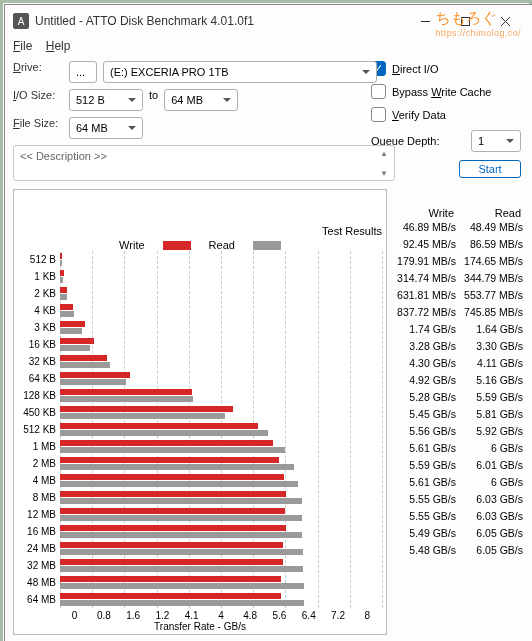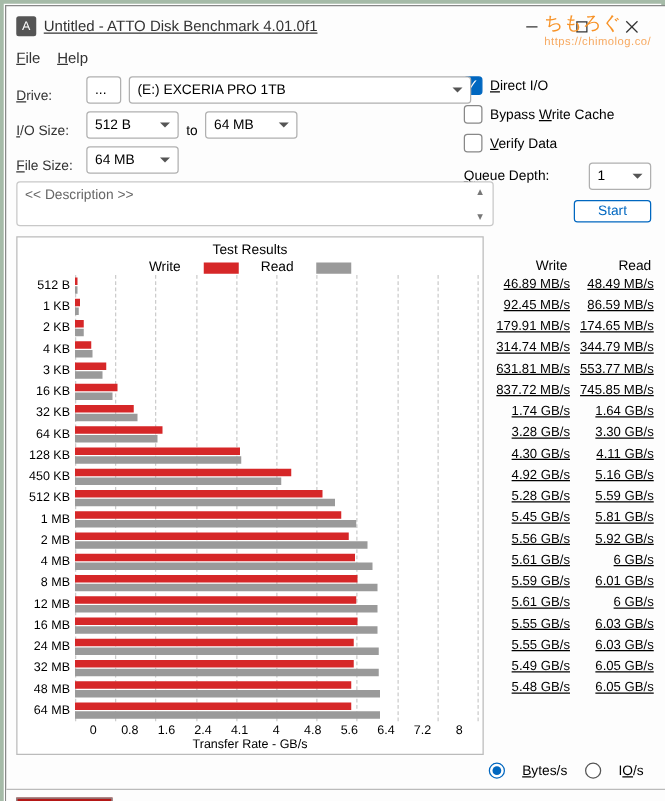--- a/index.html
+++ b/index.html
@@ -1,30 +1,30 @@
 <!DOCTYPE html>
 <html><head>
 <meta charset="utf-8">
 <style>
   * { box-sizing: border-box; margin: 0; padding: 0; }
   body { font-family: "Segoe UI", Tahoma, sans-serif; font-size: 11px; background: #f0f0f0; width: 532px; }
   .window { background: #fdfdfd; border: 1px solid #888; width: 530px; }
   .titlebar { display: flex; align-items: center; padding: 6px 8px; height: 32px; }
   .titlebar .icon { width: 16px; height: 16px; background: #555; margin-right: 6px; display: inline-flex; align-items: center; justify-content: center; color: #fff; font-size: 10px; border-radius: 2px; }
-  .titlebar-title { flex: 1; font-size: 12px; color: #333; text-decoration: underline; }
+  .titlebar-title { flex: 1; font-size: 12px; color: #333; }
   .winbtns { display: flex; gap: 0; }
   .winbtn { width: 40px; height: 28px; display: flex; align-items: center; justify-content: center; color: #333; font-size: 12px; }
   .watermark { position: absolute; right: 8px; top: 6px; color: #f79226; font-size: 15px; font-weight: normal; pointer-events: none; }
   .watermark small { font-size: 9px; color: #f7a960; display: block; letter-spacing: 0.4px; }
   .menubar { padding: 2px 8px; font-size: 12px; color: #333; }
   .menubar span { margin-right: 10px; }
   .menubar u { text-decoration: underline; }
   .content { padding: 6px 8px 8px 8px; position: relative; }
 
-  .form-row { display: flex; align-items: flex-end; margin-bottom: 6px; }
+  .form-row { display: flex; align-items: flex-start; margin-bottom: 6px; }
   .form-label { width: 56px; color: #333; }
   .input-look { background: #fff; border: 1px solid #b0b0b0; border-radius: 3px; padding: 2px 6px; height: 22px; display: flex; align-items: center; }
   .dropdown { position: relative; }
   .dropdown::after { content: ""; position: absolute; right: 6px; top: 50%; width: 0; height: 0; border-left: 4px solid transparent; border-right: 4px solid transparent; border-top: 4px solid #555; transform: translateY(-50%); }
   .small-btn { width: 28px; text-align: center; }
 
   .rightcol { position: absolute; right: 12px; top: 6px; width: 150px; font-size: 11px; }
   .chk-row { display: flex; align-items: center; margin-bottom: 8px; gap: 6px; }
   .chkbox { width: 15px; height: 15px; border: 1px solid #888; border-radius: 3px; background: #fff; display: flex; align-items: center; justify-content: center; }
   .chkbox.checked { background: #0067c0; border-color: #0067c0; }
@@ -32,21 +32,21 @@
   .qd-wrap { display: flex; align-items: center; gap: 6px; margin-top: 4px;}
   .start-btn { margin-top: 8px; background: #fff; border: 1px solid #0067c0; color: #0067c0; border-radius: 3px; padding: 2px 0; width: 62px; text-align: center; float: right; font-size:11px;}
 
   .desc-box { border: 1px solid #c8c8c8; background: #fff; border-radius: 3px; margin-top: 6px; padding: 4px 6px; height: 36px; position: relative; width: 382px;}
   .desc-chevrons { color: #666; }
   .scroll-arrows { position: absolute; right: 2px; top: 2px; bottom: 2px; width: 16px; display: flex; flex-direction: column; justify-content: space-between; }
   .scroll-arrows span { font-size: 9px; color: #777; text-align: center; }
 
   .chart-area { margin-top: 8px; display: flex; }
   .chart-left { flex: 1; border: 1px solid #bbb; padding: 4px 4px 2px 4px; background: #fff; }
-  .chart-title { text-align: center; font-size: 11px; margin-bottom: 2px; }
+  .chart-title { text-align: right; font-size: 11px; margin-bottom: 2px; margin-top: 31px; }
   .legend { display: flex; justify-content: center; gap: 18px; align-items: center; font-size: 11px;}
   .legend-swatch { width: 28px; height: 9px; display: inline-block; }
   .sw-write { background: #d62728; }
   .sw-read { background: #9a9a9a; }
   .chart-body { display: flex; }
   .ylabels { width: 42px; text-align: right; font-size: 10px; padding-right: 4px; }
   .ylabels div { height: 17px; line-height: 17px; }
   .bars-region { flex: 1; position: relative; }
   .grid { position: absolute; inset: 0; }
   .grid-line { position: absolute; top: 0; bottom: 0; width: 0; border-right: 1px dashed #ccc; }
@@ -55,21 +55,21 @@
   .bar { position: absolute; height: 6px; background: #d62728; }
   .bar.read { background: #9a9a9a; top: 9px;}
   .bar.write { top: 2px; }
   .xaxis { display: flex; font-size: 10px; margin-top: 2px; padding-left: 42px;}
   .xaxis div { flex: 1; text-align: center; }
   .xaxis-title { text-align: center; font-size: 10px; }
 
   .values-col { width: 138px; font-size: 10.5px; padding-left: 4px; }
   .values-head { display: flex; }
   .values-head div { width: 50%; text-align: right; padding-right: 4px; font-size: 11px;}
-  .val-row { display: flex; height: 17px; line-height: 17px; text-decoration: underline;}
+  .val-row { display: flex; height: 17px; line-height: 17px;}
   .val-row div { width: 50%; text-align: right; padding-right: 2px; white-space: nowrap; }
 
   .radio-row { display: flex; justify-content: flex-end; gap: 14px; margin-top: 6px; font-size: 11px; align-items:center; padding-right:10px;}
   .radio { width: 13px; height: 13px; border-radius: 50%; border: 1px solid #555; display: inline-flex; align-items:center; justify-content:center; background:#fff;}
   .radio.sel { border-color:#0067c0;}
   .radio.sel::after { content:""; width:7px; height:7px; background:#0067c0; border-radius:50%;}
 
   .footer { border-top: 1px solid #bbb; padding: 6px 8px; display: flex; align-items: center; gap: 12px; background:#fdfdfd;}
   .atto-logo { background: #b51716; color: #fff; font-weight: bold; font-size: 18px; padding: 6px 12px; letter-spacing: 1px; border:1px solid #888;}
 
@@ -304,21 +304,21 @@
                     <div class="bar write" style="width: 68.5%;"></div>
                     <div class="bar read" style="width: 75.625%;"></div>
                   </div>
                 </div>
           </div>
         </div>
         <div class="xaxis" id="xaxis">
               <div>0</div>
               <div>0.8</div>
               <div>1.6</div>
-              <div>2.4</div>
+              <div>1.2</div>
               <div>4.1</div>
               <div>4</div>
               <div>4.8</div>
               <div>5.6</div>
               <div>6.4</div>
               <div>7.2</div>
               <div>8</div>
             </div>
         <div class="xaxis-title">Transfer Rate - GB/s</div>
       </div>

